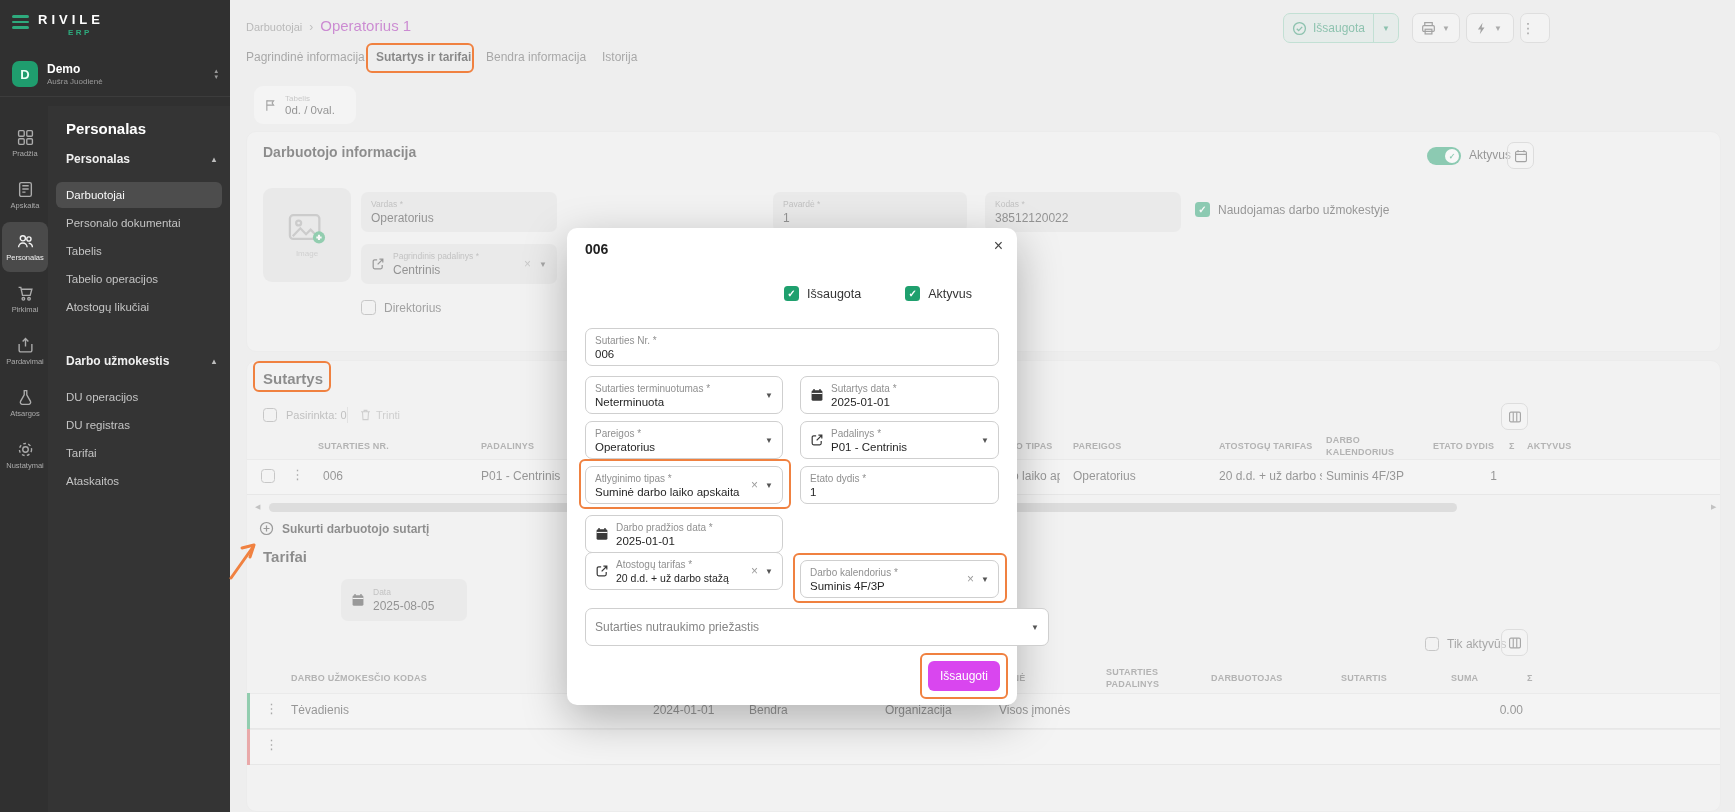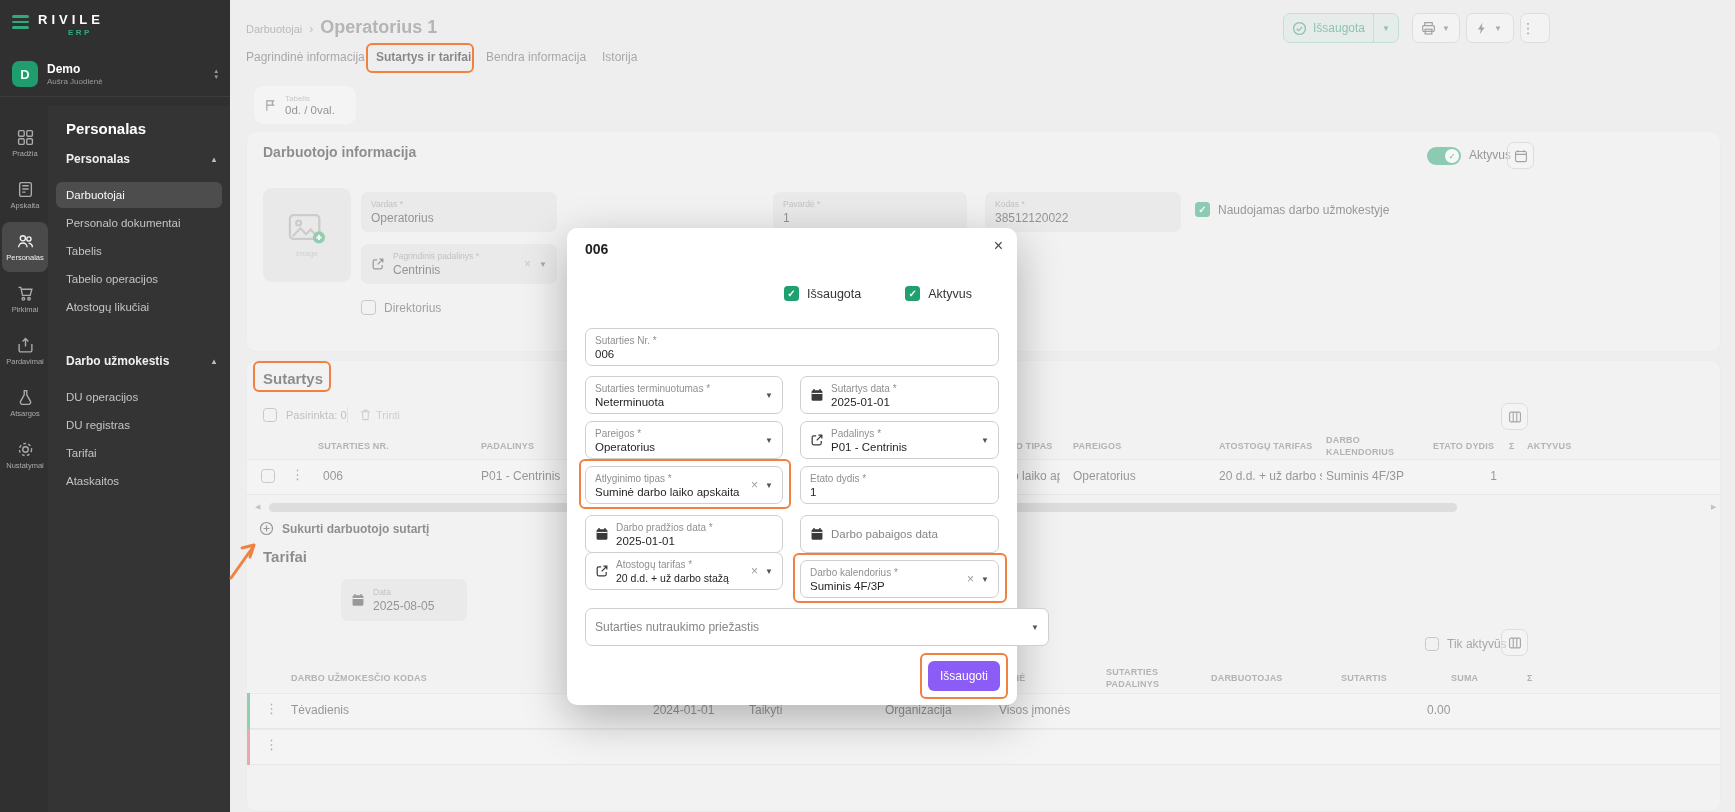--- a/index.html
+++ b/index.html
@@ -26,21 +26,21 @@
   .nav-title{position:absolute;left:18px;top:14px;color:#fff;font-size:15px;font-weight:bold}
   .nav-sec{position:absolute;left:18px;width:150px;display:flex;justify-content:space-between;align-items:center;color:#f0f0f0;font-size:12px;font-weight:bold;cursor:pointer}
   .sec-chev{color:#bdbdbd;font-size:8px}
   .nav-item{position:absolute;left:8px;width:166px;height:26px;display:flex;align-items:center;padding-left:10px;color:#c4c4c4;font-size:11.5px;border-radius:6px;cursor:pointer;box-sizing:border-box}
   .nav-item.selected{background:#4d4d4d;color:#fafafa}
 
   
   .breadcrumb{position:absolute;left:246px;top:17px;display:flex;align-items:baseline;gap:7px}
   .bc-parent{font-size:11px;color:#7a7a7a;cursor:pointer}
   .bc-sep{font-size:12px;color:#8a8a8a}
-  .bc-current{font-size:18px;font-weight:bold;color:#737373}
+  .bc-current{font-size:15px;font-weight:normal;color:#a21caf}
   .hbtn{position:absolute;top:13px;height:30px;display:flex;align-items:stretch;border:1px solid #c9c9c9;border-radius:7px;background:rgba(252,252,252,.6);cursor:pointer;box-sizing:border-box}
   .hbtn .seg{display:flex;align-items:center;justify-content:center;padding:0 8px;gap:6px}
   .hbtn .seg + .seg{border-left:1px solid #c9c9c9}
   .hbtn.saved{border-color:#8fcdb4;background:rgba(31,160,110,.08)}
   .hbtn.saved .seg + .seg{border-left-color:#8fcdb4}
   .saved-label{font-size:12px;color:#1f8f66}
   .chev{font-size:8px;color:#5f5f5f}
   .hbtn.saved .chev{color:#1f8f66}
   .tab{position:absolute;top:50px;font-size:12px;color:#565656;cursor:pointer;white-space:nowrap}
   .tab.active{color:#141414;font-weight:bold}
@@ -88,21 +88,21 @@
   .modal-title{position:absolute;left:18px;top:13px;font-size:14px;font-weight:bold;color:#222}
   .modal-close{position:absolute;right:14px;top:9px;font-size:16px;color:#444;cursor:pointer}
   .mcheckrow{position:absolute;left:0;right:45px;top:58px;display:flex;justify-content:flex-end;gap:44px;align-items:center}
   .mcheck{display:flex;align-items:center;gap:8px;cursor:pointer}
   .mcheck .cblabel{font-size:12.5px}
   .ofield{position:absolute;height:38px;border:1px solid #cfcfcf;border-radius:7px;background:#fff;display:flex;align-items:center;padding:0 9px;gap:7px;box-sizing:border-box;cursor:pointer}
   .ofield .fcol{flex:1;min-width:0}
   .ofield .lab{font-size:10px;color:#909090;white-space:nowrap;overflow:hidden}
   .ofield .val{font-size:11.5px;color:#262626;white-space:nowrap;overflow:hidden;margin-top:2px}
   .ofield .ph{font-size:11.5px;color:#858585;white-space:nowrap;overflow:hidden;flex:1}
-  .savebtn{position:absolute;left:361px;top:433px;width:72px;height:30px;background:#8b5cf6;color:#fff;font-size:12px;border:none;border-radius:6px;display:flex;align-items:center;justify-content:center;cursor:pointer;font-family:"Liberation Sans",sans-serif}
+  .savebtn{position:absolute;left:361px;top:433px;width:72px;height:30px;background:#d946ef;color:#fff;font-size:12px;border:none;border-radius:6px;display:flex;align-items:center;justify-content:center;cursor:pointer;font-family:"Liberation Sans",sans-serif}
 
   
   .ann{position:absolute;border:2.5px solid #f08140;border-radius:6px;z-index:300;pointer-events:none;box-sizing:border-box}
 </style>
 </head>
 <body>
 
 <div class="stage">
 
   <aside class="sidebar">
@@ -476,24 +476,24 @@
     <span class="th" style="left:964px;top:312px">DARBUOTOJAS</span>
     <span class="th" style="left:1094px;top:312px">SUTARTIS</span>
     <span class="th" style="left:1204px;top:312px">SUMA</span>
     <span class="th" style="left:1280px;top:312px">Σ</span>
 
     <div class="rowstrip" style="left:0;top:332px;width:1475px;height:36px"></div>
     <div class="abs" style="left:0;top:332px;width:3px;height:36px;background:#2aa567"></div>
     <span class="kebab" style="left:18px;top:340px">⋮</span>
     <span class="td" style="left:44px;top:342px">Tėvadienis</span>
     <span class="td" style="left:406px;top:342px">2024-01-01</span>
-    <span class="td" style="left:502px;top:342px">Taikyti</span>
+    <span class="td" style="left:502px;top:342px">Bendra</span>
     <span class="td" style="left:638px;top:342px">Organizacija</span>
     <span class="td" style="left:752px;top:342px">Visos įmonės</span>
-    <span class="td" style="left:1180px;top:342px;width:96px;text-align:left">0.00</span>
+    <span class="td" style="left:1180px;top:342px;width:96px;text-align:right">0.00</span>
 
     <div class="rowstrip" style="left:0;top:368px;width:1475px;height:36px"></div>
     <div class="abs" style="left:0;top:368px;width:3px;height:36px;background:#e05a5a"></div>
     <span class="kebab" style="left:18px;top:376px">⋮</span>
   </div>
 
   <div class="overlay"></div>
 
   <div class="modal">
     <div class="modal-title">006</div>
@@ -579,30 +579,20 @@
           <svg width="14" height="14" viewBox="0 0 16 16">
             <path d="M4.6 1v2.4M11.4 1v2.4" stroke="#3a3a3a" stroke-width="1.6"></path>
             <rect x="1.8" y="2.6" width="12.4" height="12" rx="1.8" fill="#3a3a3a"></rect>
             <path d="M1.8 6.2h12.4" stroke="#fff" stroke-width="1.2"></path>
           </svg>
         </span>
       <div class="fcol">
         <div class="lab">Darbo pradžios data *</div>
         <div class="val">2025-01-01</div>
       </div>
-    </div>
-    <div class="ofield" style="left:233px;top:287px;width:199px">
-      <span class="ficon">
-          <svg width="14" height="14" viewBox="0 0 16 16">
-            <path d="M4.6 1v2.4M11.4 1v2.4" stroke="#3a3a3a" stroke-width="1.6"></path>
-            <rect x="1.8" y="2.6" width="12.4" height="12" rx="1.8" fill="#3a3a3a"></rect>
-            <path d="M1.8 6.2h12.4" stroke="#fff" stroke-width="1.2"></path>
-          </svg>
-        </span>
-      <span class="ph">Darbo pabaigos data</span>
     </div>
 
     <div class="ofield" style="left:18px;top:324px;width:198px">
       <span class="ficon">
           <svg width="14" height="14" viewBox="0 0 16 16" fill="none" stroke="#3a3a3a" stroke-width="1.4">
             <path d="M7 3.2H4.2A1.7 1.7 0 0 0 2.5 4.9v6.9a1.7 1.7 0 0 0 1.7 1.7h6.9a1.7 1.7 0 0 0 1.7-1.7V9"></path>
             <path d="M9.6 2.5h3.9v3.9M13.2 2.8L7.6 8.4"></path>
           </svg>
         </span>
       <div class="fcol">

